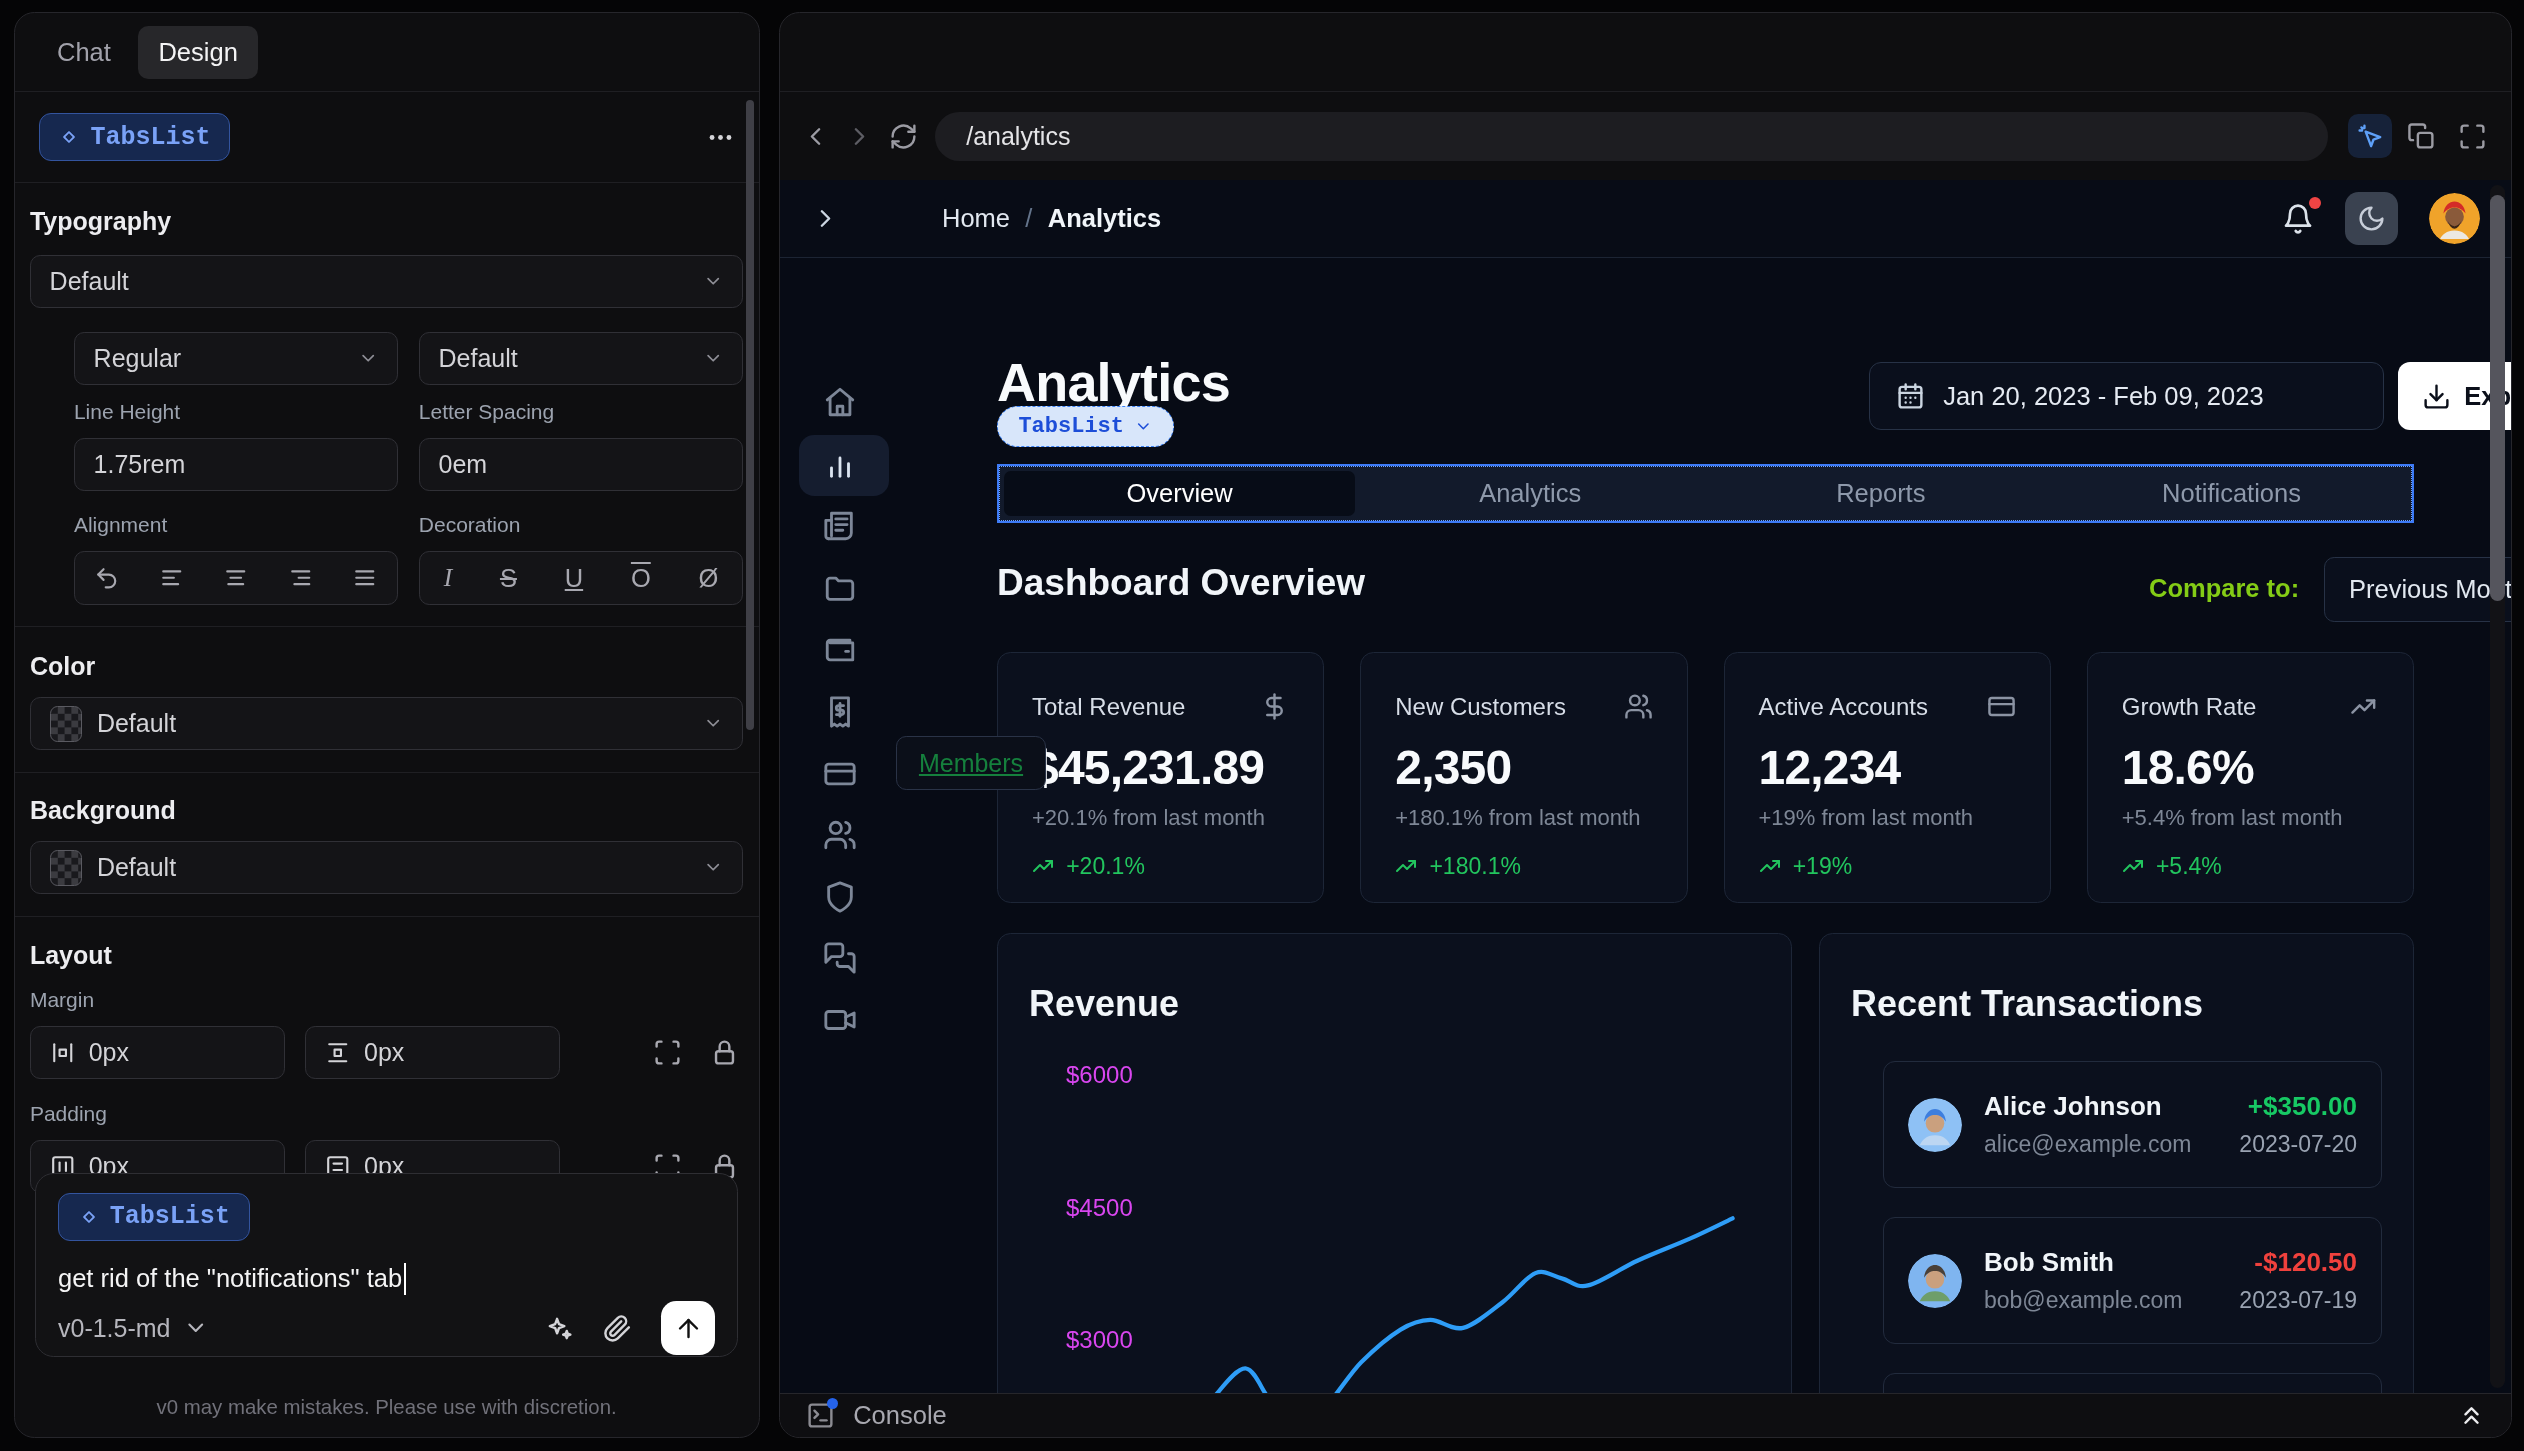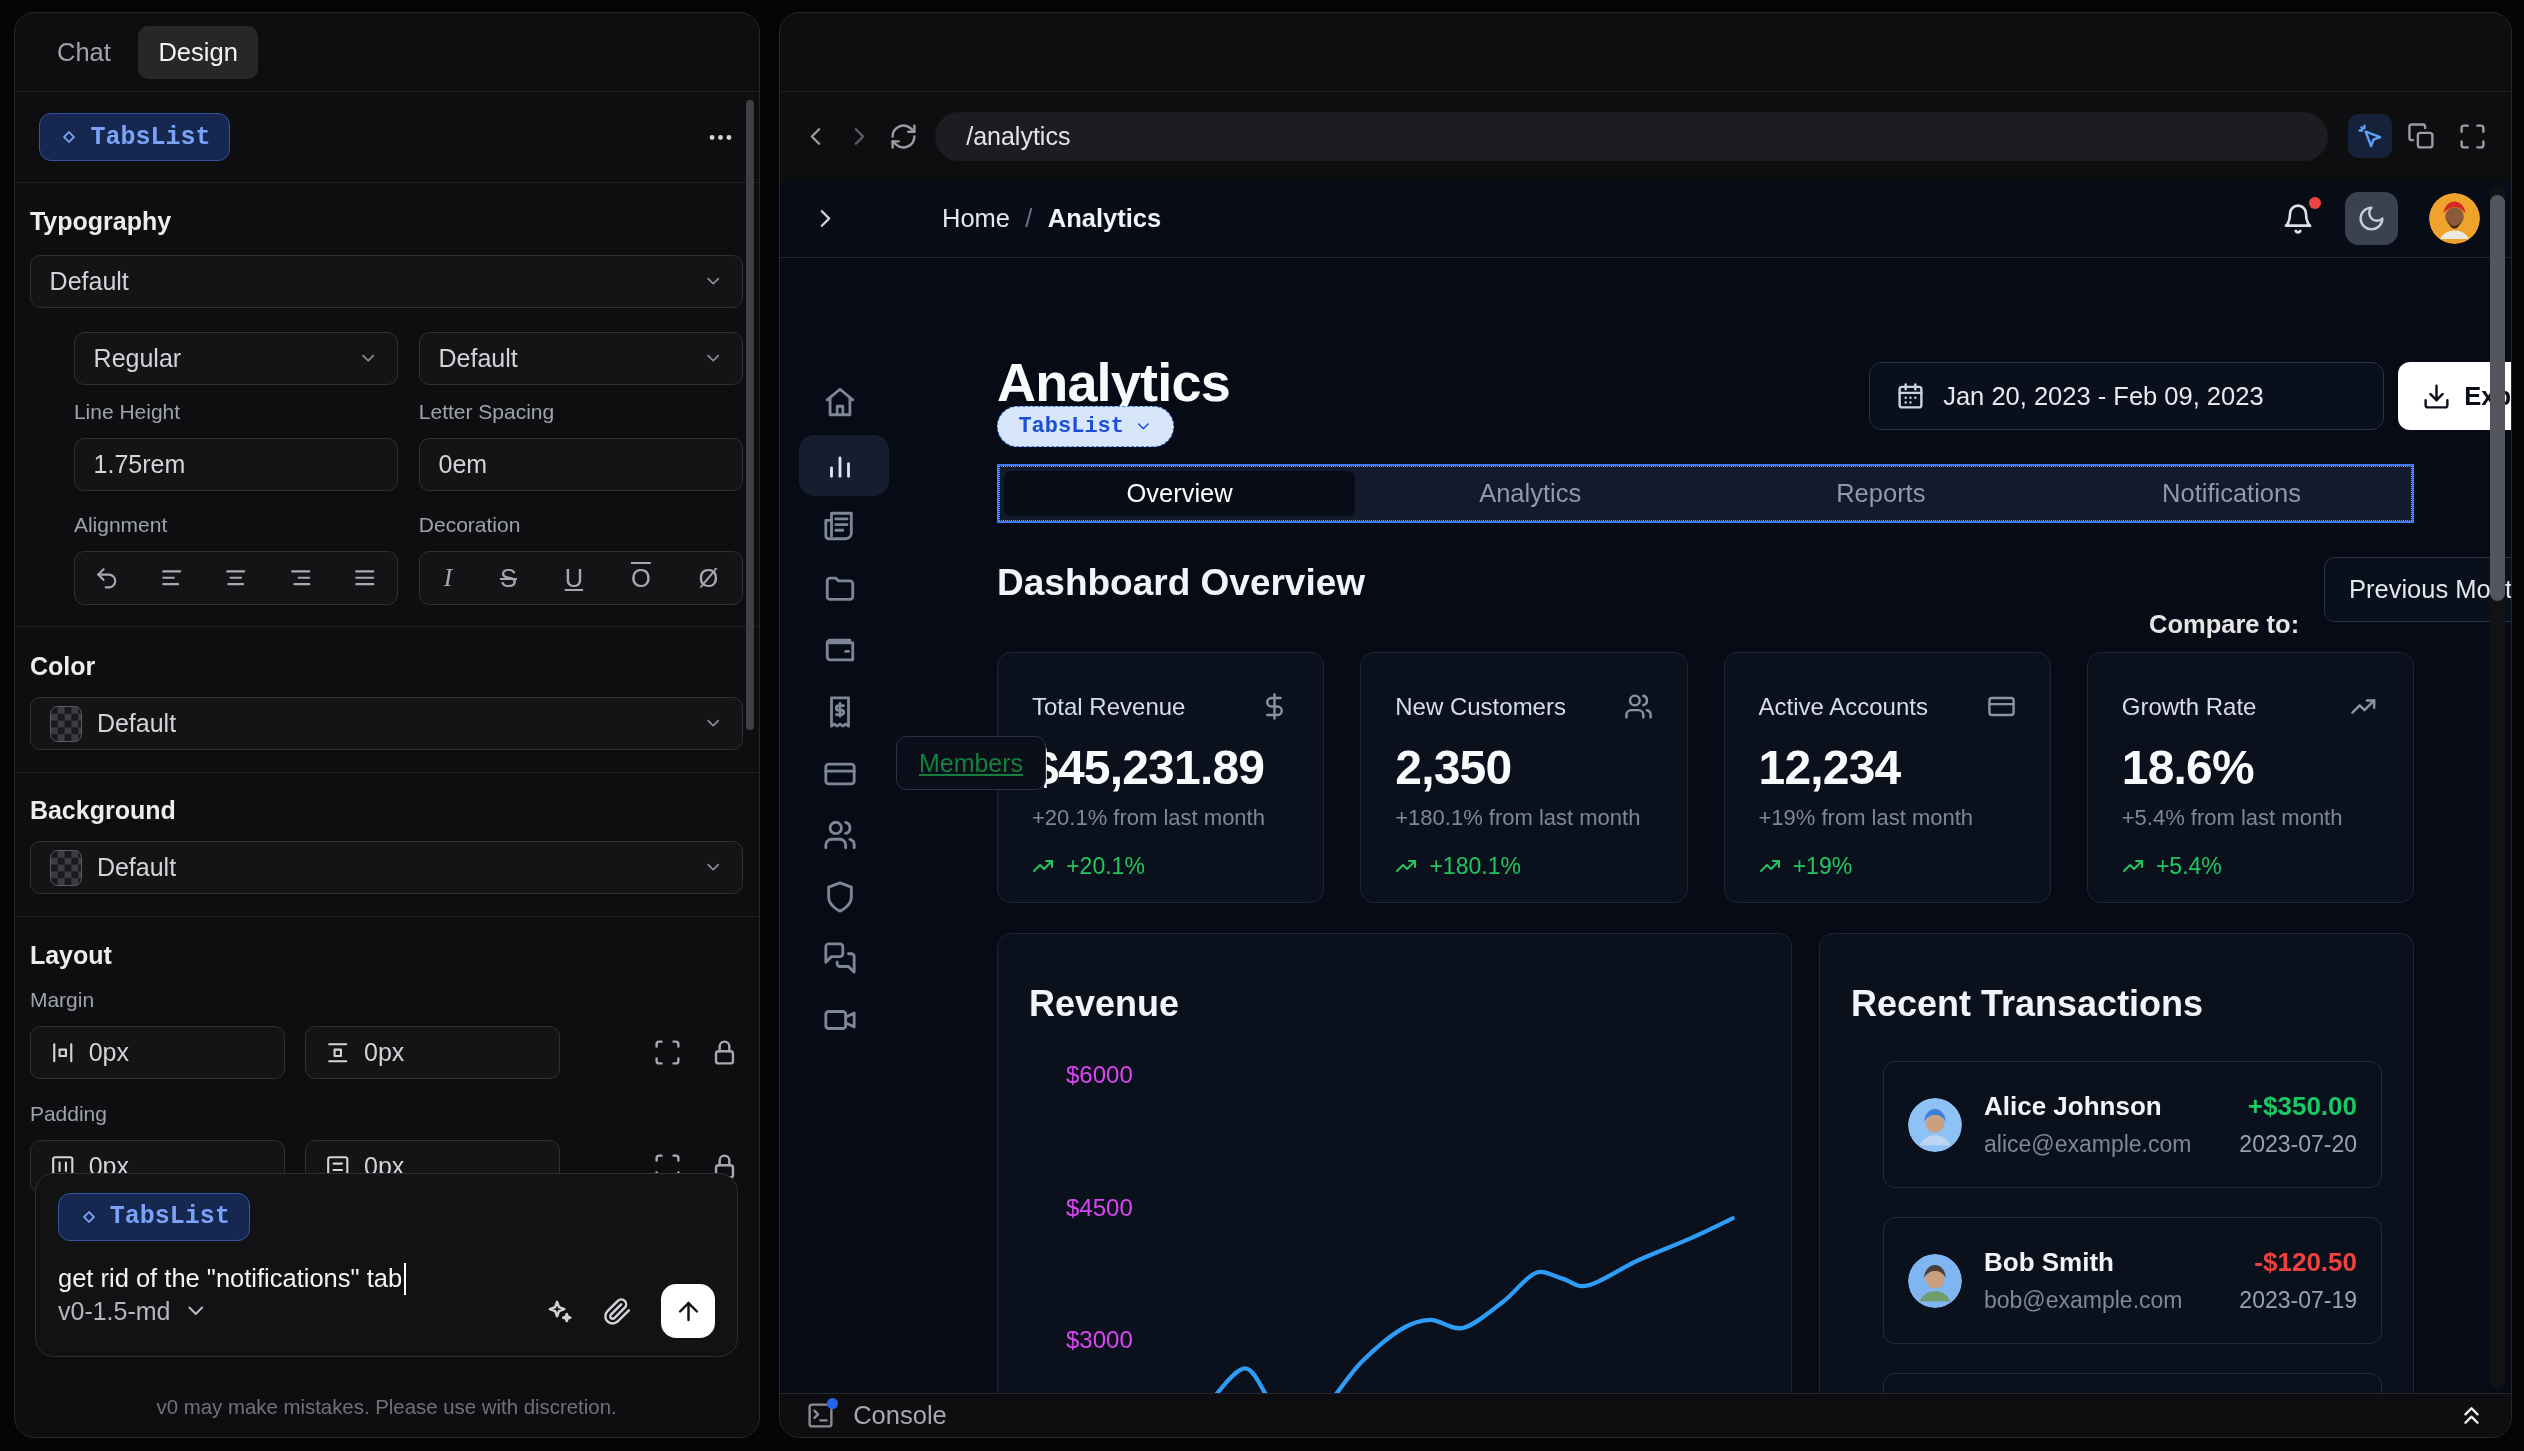--- a/index.html
+++ b/index.html
@@ -25,21 +25,21 @@
   .icon-28 { width:29px; height:29px; display:inline-block; }
   .deco-glyph { font-size:25.5px; color:#a8a8b0; }
   .swatch { width:32px; height:36px; border:1.7px solid #5a5a61; border-radius:7.6px; margin-right:15.3px; background:conic-gradient(#3b3b40 0 25%, #19191d 0 50%, #3b3b40 0 75%, #19191d 0) 0 0/13.6px 13.6px; }
   .two-col { position:absolute; left:15.3px; right:15.3px; display:flex; gap:20.4px;padding-left:44px; }
   .two-col > * { flex:1; }
   .lp-scroll-thumb { position:absolute; right:4.2px; top:87px; width:8.5px; height:630px; background:#3f3f46; border-radius:4.2px; }
   .mini-btn { width:37px; height:48px; display:flex; align-items:center; justify-content:center; color:#a8a8b0; }
   .composer { position:absolute; left:20.4px; right:20.4px; top:1160px; height:184px; background:#121214; border:0.8px solid #2e2e33; border-radius:18.7px; padding:18.7px 22px; z-index:5; }
   .composer-input { margin-top:22px; font-size:25.5px; color:#f4f4f5; display:flex; align-items:center; }
   .caret { width:2.5px; height:32px; background:#fff; margin-left:1.7px; }
-  .composer-bottom { position:absolute; left:22px; right:22px; bottom:18px; display:flex; align-items:center; }
+  .composer-bottom { position:absolute; left:22px; right:22px; bottom:1px; display:flex; align-items:center; }
   .model-select { display:flex; align-items:center; gap:12px; color:#b6b6bd; font-size:25px; }
   .send-btn { width:54px; height:54px; border-radius:15.3px; background:#fff; color:#111; display:flex; align-items:center; justify-content:center; }
   .disclaimer { position:absolute; left:0; right:0; top:1383px; text-align:center; font-size:20.4px; color:#71717a; }
 
   
   .rp-header { position:absolute; top:0; left:0; right:0; height:78px; display:flex; align-items:center; padding:0 22px; }
   .rp-nav { position:absolute; top:79px; left:0; right:0; height:88px; display:flex; align-items:center; padding:0 17px; gap:6.8px; }
   .nav-icon { width:37px; height:51px; display:flex; align-items:center; justify-content:center; color:#9b9ba3; }
   .url-bar { flex:1; height:49px; background:#1d1d21; border-radius:25px; display:flex; align-items:center; padding:0 31px; font-size:25px; color:#e4e4e7; margin:0 13.6px 0 6.8px; }
   .tool-btn { width:44px; height:44px; border-radius:10.2px; display:flex; align-items:center; justify-content:center; color:#9b9ba3; }
@@ -56,21 +56,21 @@
   .content { position:absolute; left:217px; width:1417px; top:78px; bottom:0; }
   .page-title { position:absolute; top:93px; left:0; font-size:54px; font-weight:800; color:#f8fafc; letter-spacing:-0.8px; }
   .pv-chip { position:absolute; top:148px; left:0; display:inline-flex; align-items:center; gap:10.2px; background:#d8e6fa; border:1.7px dashed #3b82f6; border-radius:849px; padding:6.8px 20.4px; color:#1d4ed8; font-family:"Liberation Mono", monospace; font-size:22px; font-weight:700; z-index:4; }
   .date-box { position:absolute; top:104px; left:872px; width:515px; height:68px; border:1.7px solid #273246; border-radius:12px; background:#0a0f1c; display:flex; align-items:center; gap:18.7px; padding:0 25.5px; font-size:25.5px; font-weight:500; color:#e5eaf2; }
   .export-btn { position:absolute; top:104px; left:1401px; width:233px; height:68px; background:#fff; color:#0b0f1a; border-radius:12px; display:flex; align-items:center; justify-content:center; gap:13.6px; font-size:25.5px; font-weight:600; }
   .tabs-wrap { position:absolute; top:206px; left:0; width:1417px; height:59px; border:2.5px solid #3d7bf7; background:#121a2b; }
   .tabs-inner { position:absolute; inset:0; border:1.7px dotted #6ba1ff; display:flex; padding:4.2px; gap:0; }
   .tab-cell { flex:1; display:flex; align-items:center; justify-content:center; font-size:25.5px; color:#8e99ab; border-radius:6.8px; }
   .tab-cell.active { background:#070c17; color:#fff; font-weight:500; }
   .section-row-title { position:absolute; top:304px; left:0; font-size:37px; font-weight:700; color:#f1f5f9; }
-  .compare-label { position:absolute; top:316px; left:1152px; font-size:25.5px; font-weight:600; color:#e5e5e5;margin-top:36px; }
+  .compare-label { position:absolute; top:316px; left:1152px; font-size:25.5px; font-weight:600; color:#84cc16; }
   .compare-select { position:absolute; top:299px; left:1327px; width:301px; height:65px; border:1.7px solid #273246; border-radius:10.2px; display:flex; align-items:center; padding:0 24px; font-size:25.5px; color:#e2e8f0; background:#0a0f1c; }
   .stats-row { position:absolute; top:394px; left:0; width:1417px; display:flex; gap:36px; }
   .stat-card { flex:1; height:251px; background:#0b101d; border:0.8px solid #1d2637; border-radius:13.6px; padding:39px 34px 0; }
   .stat-head { display:flex; align-items:center; justify-content:space-between; font-size:24px; font-weight:500; color:#d7dde7; }
   .stat-head .icon-28 { color:#8b93a3; }
   .stat-value { margin-top:18.7px; font-size:48px; font-weight:800; color:#f8fafc; letter-spacing:-0.8px; }
   .stat-sub { margin-top:10.2px; font-size:22px; color:#7e8796; }
   .stat-delta { margin-top:22px; display:flex; align-items:center; gap:10.2px; font-size:23px; color:#22c55e; }
   .bottom-row { position:absolute; top:675px; left:0; width:1417px; display:flex; gap:27px; }
   .chart-card { width:795px; height:595px; background:#0b101d; border:0.8px solid #1d2637; border-radius:13.6px; position:relative; }

